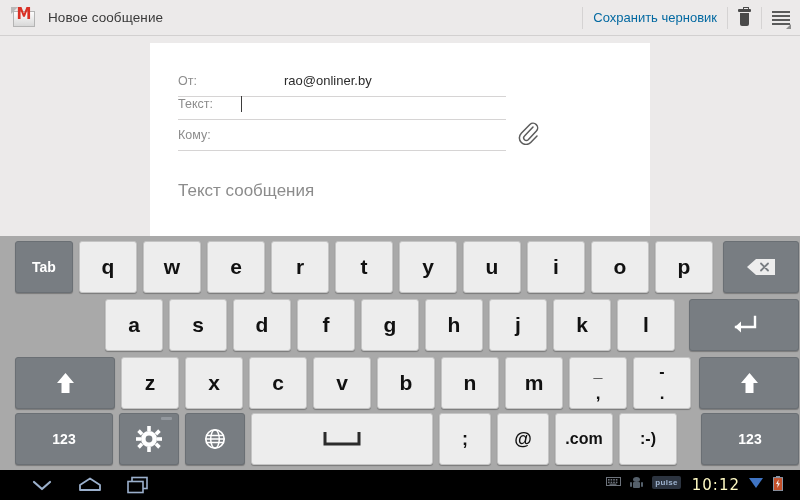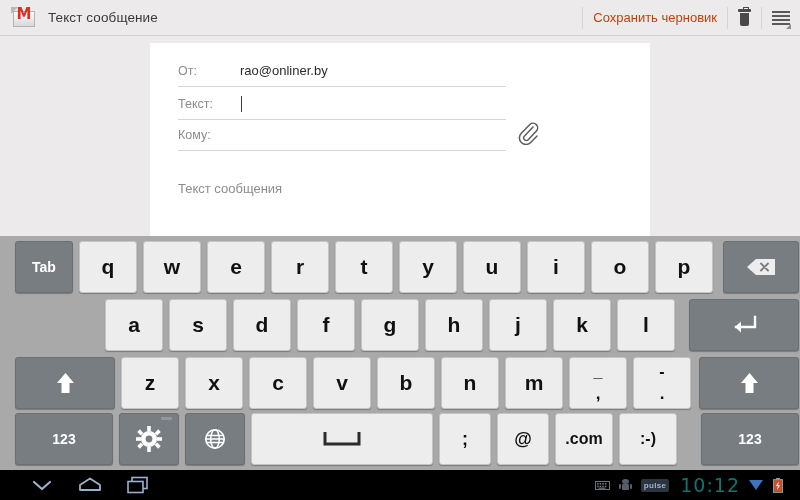--- a/index.html
+++ b/index.html
@@ -60,21 +60,21 @@
   }
   .ab-btn {
     display: flex; align-items: center; height: 36px;
     padding: 0 10px; cursor: default;
   }
   .ab-sep {
     width: 1px; height: 22px; background: #d5d3d3;
   }
   .send-arrow { width: 20px; height: 16px; margin-right: 7px; }
   .ab-label { font-size: 13px; color: #3c3c3c; }
-  .ab-label.disabled { color: #c2410c; }
+  .ab-label.disabled { color: #0369a1; }
   .trash-ic { width: 13px; height: 17px; position: relative; }
   .trash-lid {
     position: absolute; left: 0; top: 0; width: 13px; height: 3px;
     background: #4a4a4a; border-radius: 1px;
   }
   .trash-hdl {
     position: absolute; left: 4.5px; top: -2px; width: 4px; height: 3px;
     border: 1.5px solid #4a4a4a; border-bottom: none; border-radius: 1px 1px 0 0;
   }
   .trash-can {
@@ -101,21 +101,21 @@
   #compose-card {
     position: absolute; left: 150px; top: 43px;
     width: 500px; height: 193px;
     background: #ffffff;
   }
   .field-row {
     position: absolute; left: 28px; width: 328px;
     border-bottom: 1px solid #d6d4d4;
     height: 31px; display: flex; align-items: center;
   }
-  #row-from { top: 12px; }
+  #row-from { top: 22px; gap: 44px; }
   #row-to   { top: 45px; }
   #row-subj { top: 76px; }
   .f-label {
     font-size: 12.5px; color: #8c8c8c;
     width: 62px; flex: none;
   }
   .f-value { font-size: 13px; color: #2b2b2b; }
   .caret {
     width: 1px; height: 16px; background: #3b3b3b;
     display: inline-block; margin-left: 1px;
@@ -123,21 +123,21 @@
   #cc-link {
     position: absolute; left: 365px; top: 49px;
     font-size: 12.5px; color: #3a3a3a; font-weight: bold;
   }
   #clip {
     position: absolute; left: 367px; top: 78px;
     width: 22px; height: 24px;
   }
   #body-text {
     position: absolute; left: 28px; top: 138px;
-    font-size: 13px; color: #8c8c8c;
+    font-size: 17px; color: #8c8c8c;
   }
 
   
   #keyboard {
     position: absolute; left: 0; top: 236px;
     width: 800px; height: 234px;
     background: #a9a9a9;
   }
   .krow { position: absolute; left: 7px; width: 800px; height: 52px; }
   #krow1 { top: 5px; }
@@ -193,47 +193,47 @@
     position: absolute; left: 0; top: 470px;
     width: 800px; height: 30px;
     background: #000; display: flex; align-items: center;
   }
   .nav-btn {
     width: 48px; height: 30px;
     display: flex; align-items: center; justify-content: center;
   }
   #nav-group { margin-left: 18px; display: flex; }
   #status-group {
-    margin-left: auto; display: flex; align-items: center;
+    margin-left: auto; display: flex; align-items: flex-start;
     margin-right: 8px;
   }
   .st-ic { margin-right: 9px; display: flex; align-items: center; }
   #pulse-badge {
     background: #2c3440; color: #9fb4d0;
     font-size: 8px; padding: 2px 3px; border-radius: 2px;
     letter-spacing: .3px; font-weight: bold;
   }
   #clock {
-    color: #0f766e; font-size: 19px;
+    color: #fef9c3; font-size: 15px;
     letter-spacing: 1px; margin: 0 8px 0 2px;
     font-family: "DejaVu Sans", sans-serif;
   }
 </style>
 </head>
 <body>
 
 <div id="screen">
 
   <div id="actionbar">
     <div id="app-icon">
       <div class="corner-fold"></div>
       <div class="env-body"></div>
       <div class="env-m">M</div>
     </div>
-    <div id="ab-title">Текст сообщение</div>
+    <div id="ab-title">Новое сообщение</div>
 
     <div id="ab-right">
       <div class="ab-sep"></div>
       <div class="ab-btn">
         <span class="ab-label disabled">Сохранить черновик</span>
       </div>
       <div class="ab-sep"></div>
       <div class="ab-btn">
         <span class="trash-ic">
           <span class="trash-hdl"></span>

